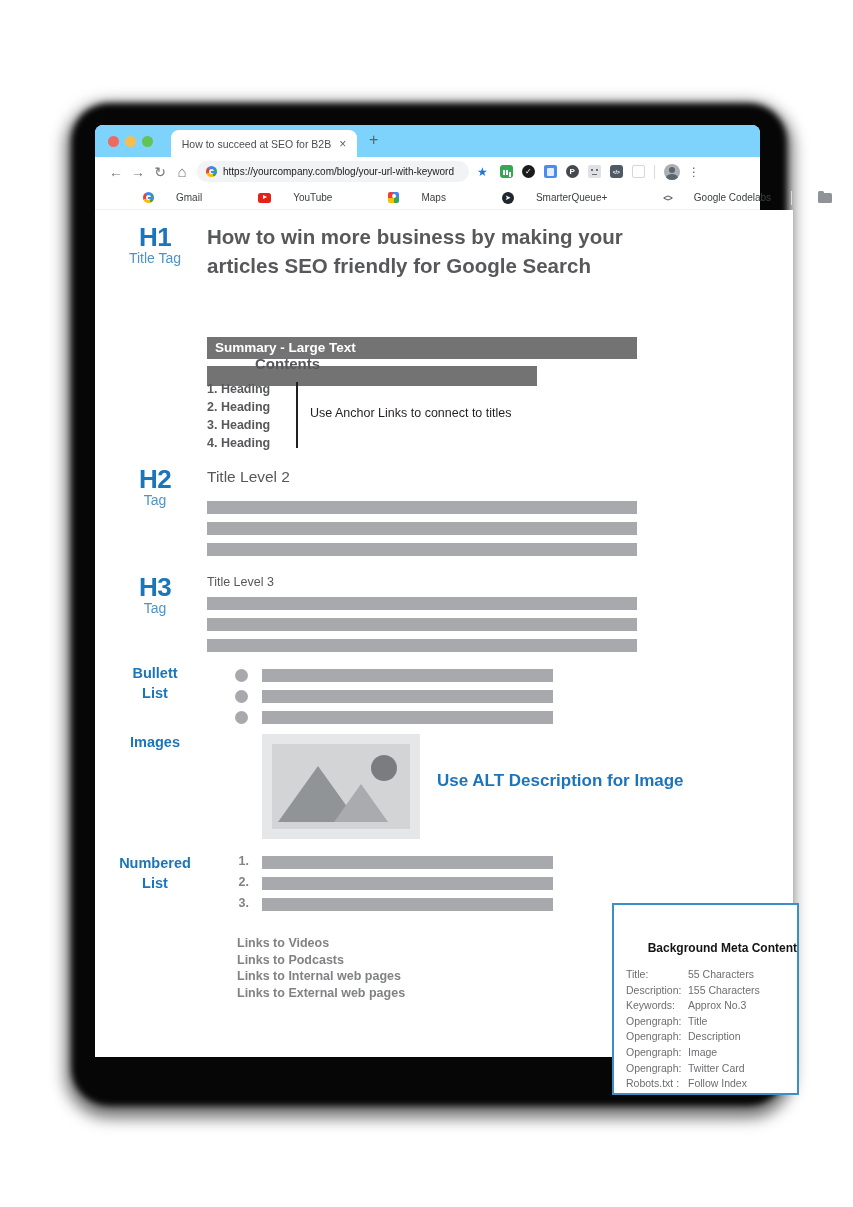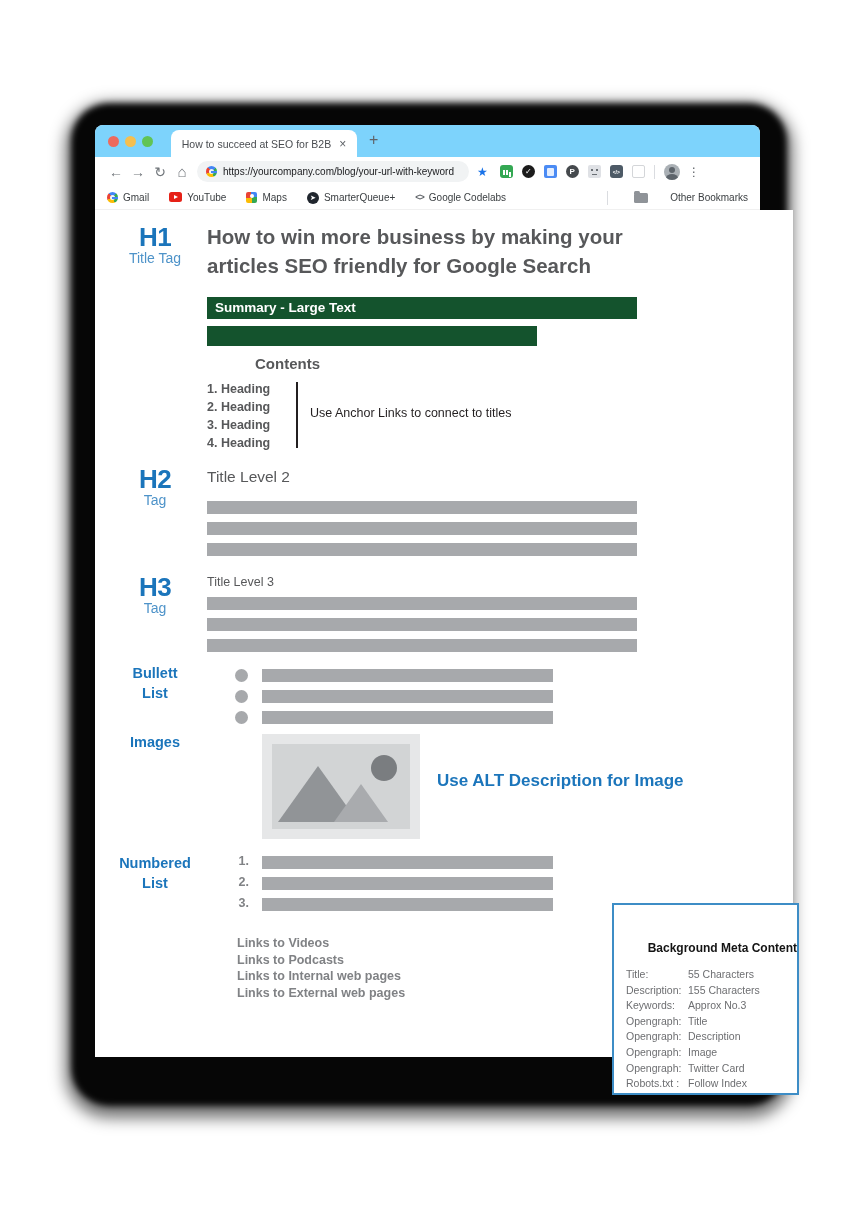--- a/index.html
+++ b/index.html
@@ -52,21 +52,21 @@
   .ext.code { background:#4d5a66; color:#fff; font-size:5px; font-weight:bold; letter-spacing:0; }
   .ext.blank { background:#fff; border:1.5px solid #d4d6d9; border-radius:2px; }
   .ext-sep { width:1px; height:14px; background:#dadce0; }
   .avatar { width:16px; height:16px; border-radius:50%; background:#aab0b5; position:relative; overflow:hidden; flex:0 0 auto; }
   .avatar::before { content:""; position:absolute; left:5px; top:3px; width:6px; height:6px; border-radius:50%; background:#5d646b; }
   .avatar::after { content:""; position:absolute; left:2px; top:10px; width:12px; height:8px; border-radius:50%; background:#5d646b; }
   .dots { font-size:12px; color:#5f6368; margin-left:8px; }
 
   
   .bookbar { height:24px; background:#fff; display:flex; align-items:center; padding:0 12px; border-bottom:1px solid #f0f0f0; }
-  .bm { display:flex; align-items:flex-start; gap:5px; margin-right:20px; }
+  .bm { display:flex; align-items:center; gap:22px; margin-right:20px;margin-left:36px; }
   .bm-label { font-size:10px; color:#3c4043; white-space:nowrap; }
   .yt { width:13px; height:10px; background:#e62117; border-radius:2.5px; position:relative; }
   .yt::before { content:""; position:absolute; left:5px; top:2.5px; border-left:4px solid #fff; border-top:2.5px solid transparent; border-bottom:2.5px solid transparent; }
   .maps { width:11px; height:11px; border-radius:2px; position:relative;
     background:conic-gradient(#4285f4 0 25%, #34a853 0 50%, #fbbc05 0 75%, #ea4335 0 100%); }
   .maps::before { content:""; position:absolute; left:3.5px; top:2px; width:4px; height:4px; border-radius:50%; background:#fff; }
   .sq { width:12px; height:12px; border-radius:50%; background:#20262e; color:#fff; font-size:7px; display:flex; align-items:center; justify-content:center; }
   .codelabs { font-size:9px; font-weight:bold; color:#5f6368; letter-spacing:-1px; }
   .bookbar-right { margin-left:auto; display:flex; align-items:center; gap:22px; }
   .bm-sep { width:1px; height:14px; background:#dadce0; margin-right:4px; }
@@ -74,21 +74,21 @@
   .folder::before { content:""; position:absolute; left:0; top:-2px; width:6px; height:3px; background:#8f9398; border-radius:1.5px 1.5px 0 0; }
 
   
   .content { position:absolute; left:0; top:85px; width:698px; height:847px; background:#fff; }
   .abs { position:absolute; }
   .side-label { width:90px; text-align:center; color:#1b75bb; font-weight:bold; }
   .side-big { font-size:26px; line-height:1; letter-spacing:-.5px; }
   .side-small { font-size:14px; font-weight:normal; color:#4e93c9; }
   .side-two { font-size:14.5px; line-height:20px; }
   .article-title { left:112px; width:452px; font-size:20.5px; line-height:28.5px; font-weight:bold; color:#57585a; }
-  .bar-dark { background:#14532d; }
+  .bar-dark { background:#737373;margin-top:40px; }
   .bar { background:#a7a9ac; height:13px; }
   .summary-label { color:#fff; font-weight:bold; font-size:13.5px; line-height:22px; padding-left:8px; }
   .contents-h { font-size:15px; font-weight:bold; color:#57585a;margin-left:48px; }
   .contents-list { font-size:12.5px; font-weight:bold; color:#57585a; line-height:18px; }
   .vline { width:2px; background:#231f20; }
   .anchor-note { font-size:12.5px; color:#231f20; }
   .sec-title { font-weight:normal; color:#57585a; }
   .bullet-dot { width:13px; height:13px; border-radius:50%; background:#a7a9ac; }
   .img-frame { width:158px; height:105px; background:#e6e7e8; padding:10px; }
   .img-inner { position:relative; width:100%; height:100%; background:#d2d4d5; overflow:hidden; }

